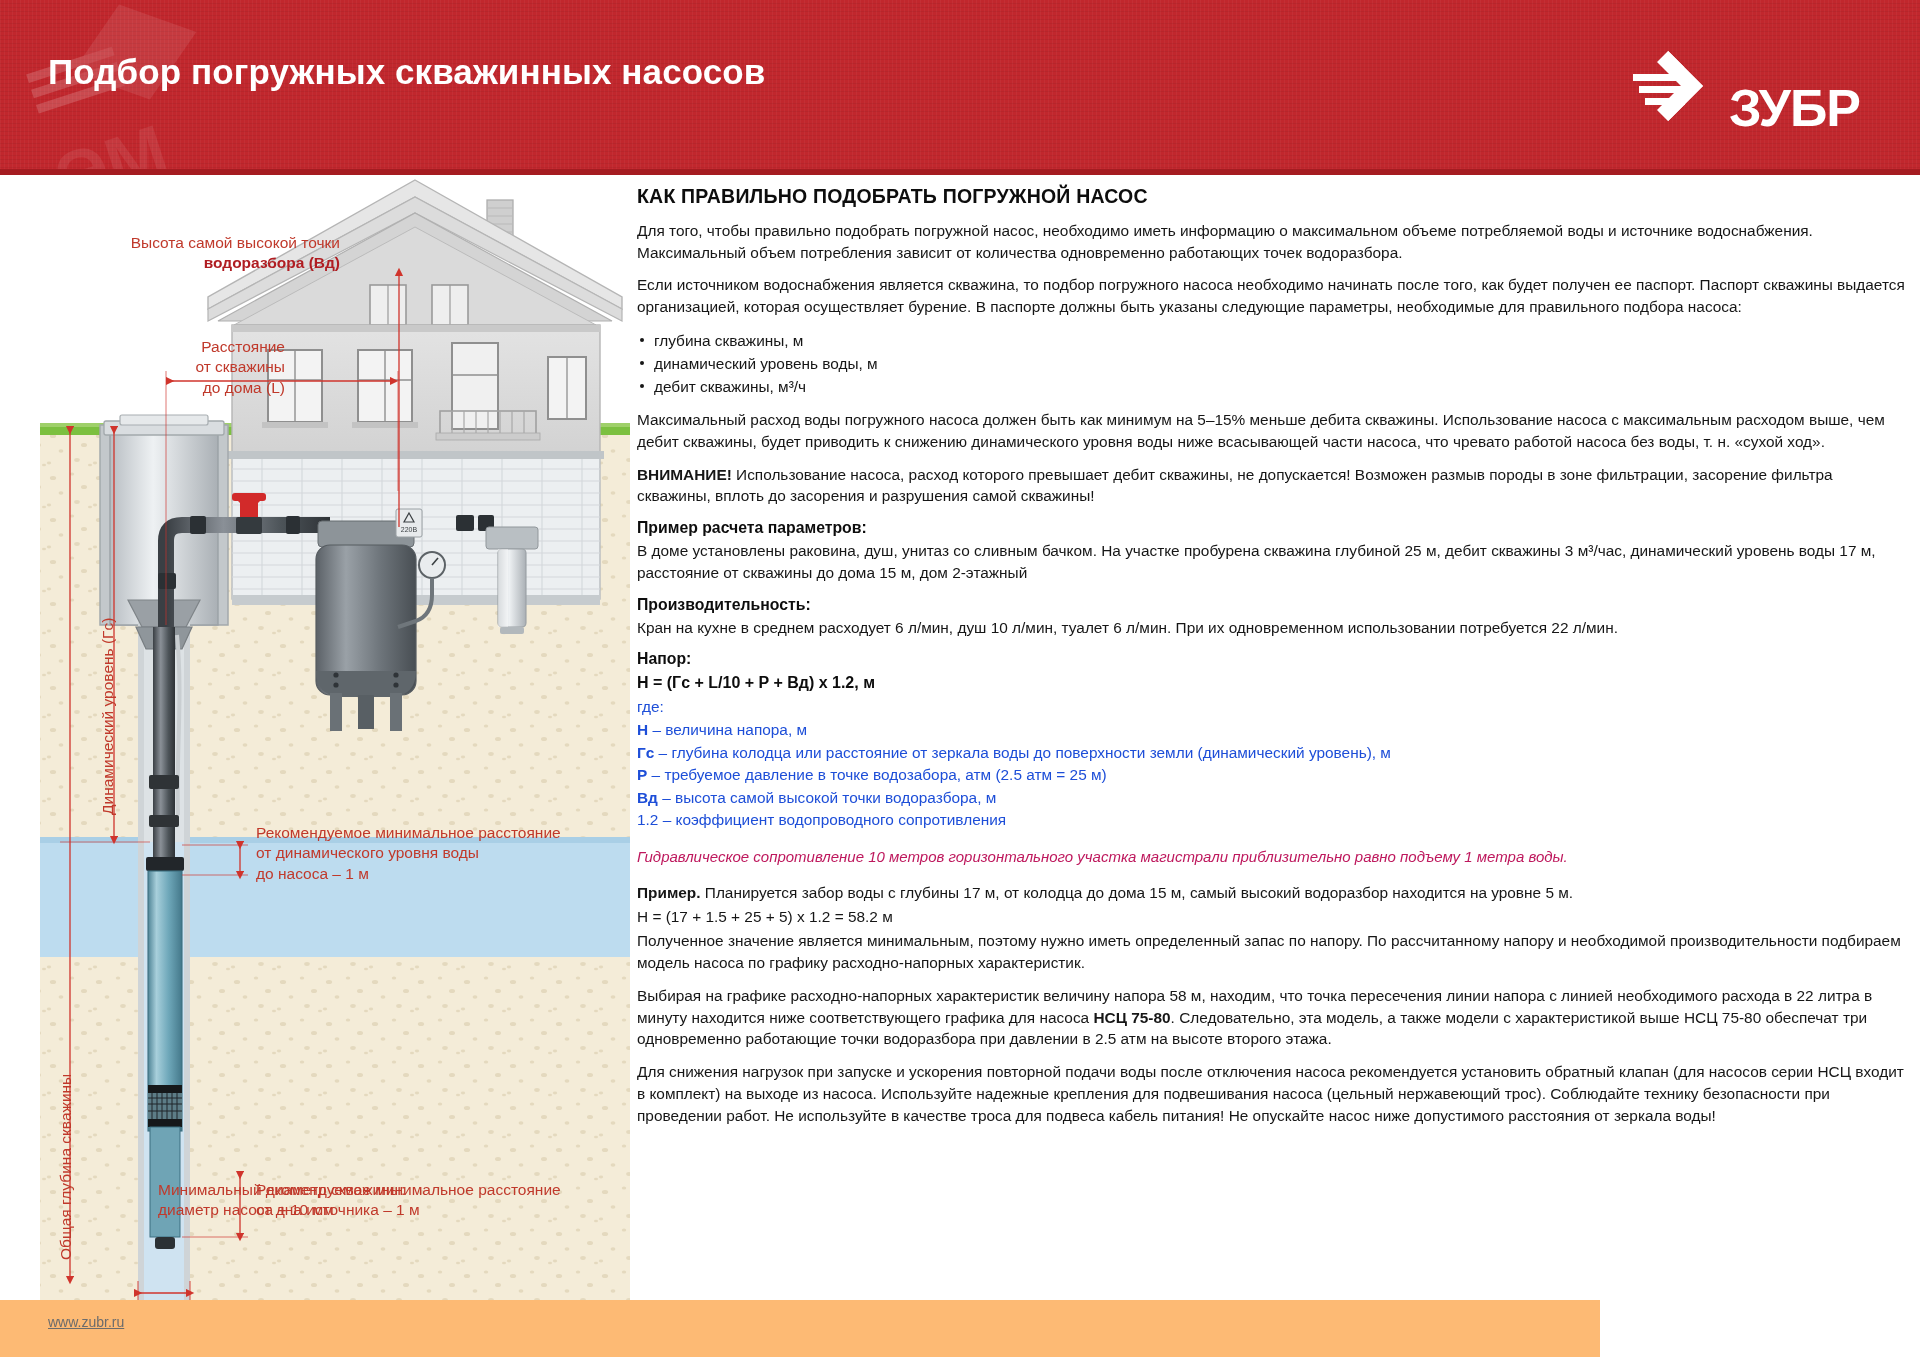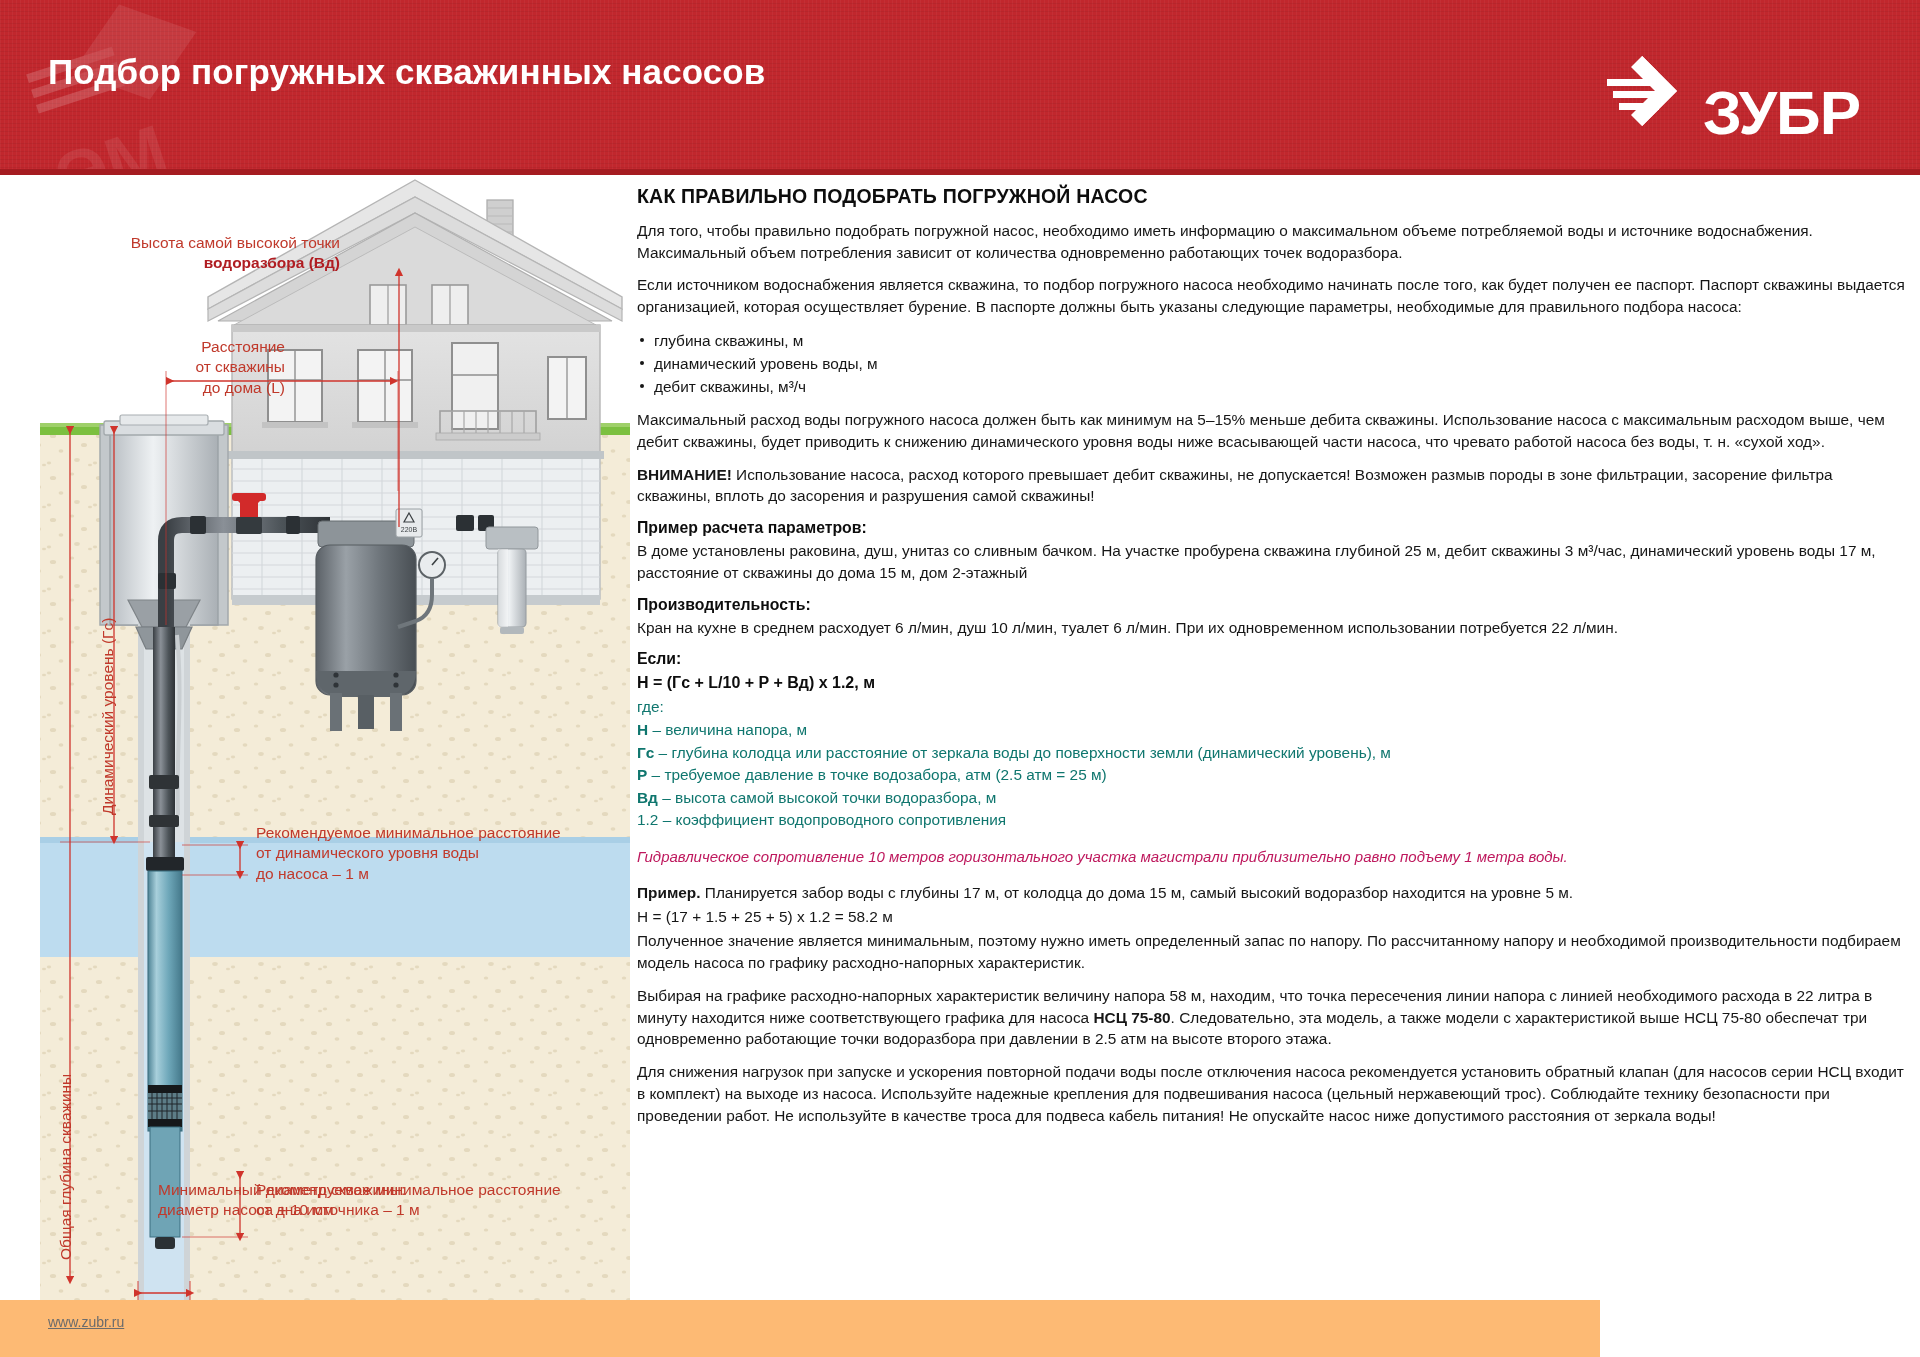--- a/index.html
+++ b/index.html
@@ -34,21 +34,21 @@
     position:absolute;left:48px;top:52px;
     color:#ffffff;font-size:35px;font-weight:bold;letter-spacing:.1px;
     font-family:"Liberation Sans","DejaVu Sans",sans-serif;
     white-space:nowrap;
   }
   .logo-wrap{
     position:absolute;right:60px;top:38px;display:flex;align-items:center;gap:22px;
   }
   .logo-mark{width:78px;height:78px;position:relative;}
   .logo-text{
-    color:#fff;font-size:62px;font-weight:bold;letter-spacing:-1px;line-height:1;
+    color:#fff;font-size:52px;font-weight:bold;letter-spacing:-1px;line-height:1;
     font-family:"Liberation Sans","DejaVu Sans",sans-serif;
     margin-top:44px;
   }
 
   
   .diagram{
     position:absolute;left:0;top:175px;width:630px;height:1125px;
     background:#ffffff;overflow:hidden;
   }
   .diag-svg{position:absolute;left:0;top:0;}
@@ -83,21 +83,21 @@
   ul.bul li:before{
     content:"";position:absolute;left:3px;top:9px;width:4px;height:4px;
     background:#161616;border-radius:50%;
   }
   .sec-h{
     font-size:15.8px;font-weight:bold;margin:12px 0 3px 0;color:#0d0d0d;
   }
   .formula{
     font-size:16px;font-weight:bold;margin:6px 0 4px 0;color:#0d0d0d;
   }
-  .def{font-size:15.4px;line-height:1.47;margin:0;color:#0f766e;}
+  .def{font-size:15.4px;line-height:1.47;margin:0;color:#1d4ed8;}
   .def b{font-weight:bold;}
   .ital{
     font-style:italic;font-size:15px;line-height:1.45;margin:14px 0 14px 0;color:#be185d;
   }
   .eq{font-size:15.4px;line-height:1.45;margin:0 0 2px 0;color:#161616;}
 
   
   .footer{
     position:absolute;left:0;bottom:0;width:1600px;height:57px;background:#fdba74;
   }
@@ -458,21 +458,21 @@
     <p class="p">Максимальный расход воды погружного насоса должен быть как минимум на 5–15% меньше дебита скважины. Использование насоса с максимальным расходом выше, чем дебит скважины, будет приводить к снижению динамического уровня воды ниже всасывающей части насоса, что чревато работой насоса без воды, т. н. «сухой ход».</p>
 
     <p class="p"><b>ВНИМАНИЕ!</b><span> Использование насоса, расход которого превышает дебит скважины, не допускается! Возможен размыв породы в зоне фильтрации, засорение фильтра скважины, вплоть до засорения и разрушения самой скважины!</span></p>
 
     <div class="sec-h">Пример расчета параметров:</div>
     <p class="p">В доме установлены раковина, душ, унитаз со сливным бачком. На участке пробурена скважина глубиной 25 м, дебит скважины 3 м³/час, динамический уровень воды 17 м, расстояние от скважины до дома 15 м, дом 2-этажный</p>
 
     <div class="sec-h">Производительность:</div>
     <p class="p">Кран на кухне в среднем расходует 6 л/мин, душ 10 л/мин, туалет 6 л/мин. При их одновременном использовании потребуется 22 л/мин.</p>
 
-    <div class="sec-h">Если:</div>
+    <div class="sec-h">Напор:</div>
     <div class="formula">H = (Гс + L/10 + P + Вд) x 1.2, м</div>
     <p class="def">где:</p>
 
     <p class="def"><b>H</b><span> – величина напора, м</span></p>
     <p class="def"><b>Гс</b><span> – глубина колодца или расстояние от зеркала воды до поверхности земли (динамический уровень), м</span></p>
     <p class="def"><b>P</b><span> – требуемое давление в точке водозабора, атм (2.5 атм = 25 м)</span></p>
     <p class="def"><b>Вд</b><span> – высота самой высокой точки водоразбора, м</span></p>
     <p class="def"><span>1.2</span><span> – коэффициент водопроводного сопротивления</span></p>
 
     <p class="ital">Гидравлическое сопротивление 10 метров горизонтального участка магистрали приблизительно равно подъему 1 метра воды.</p>

